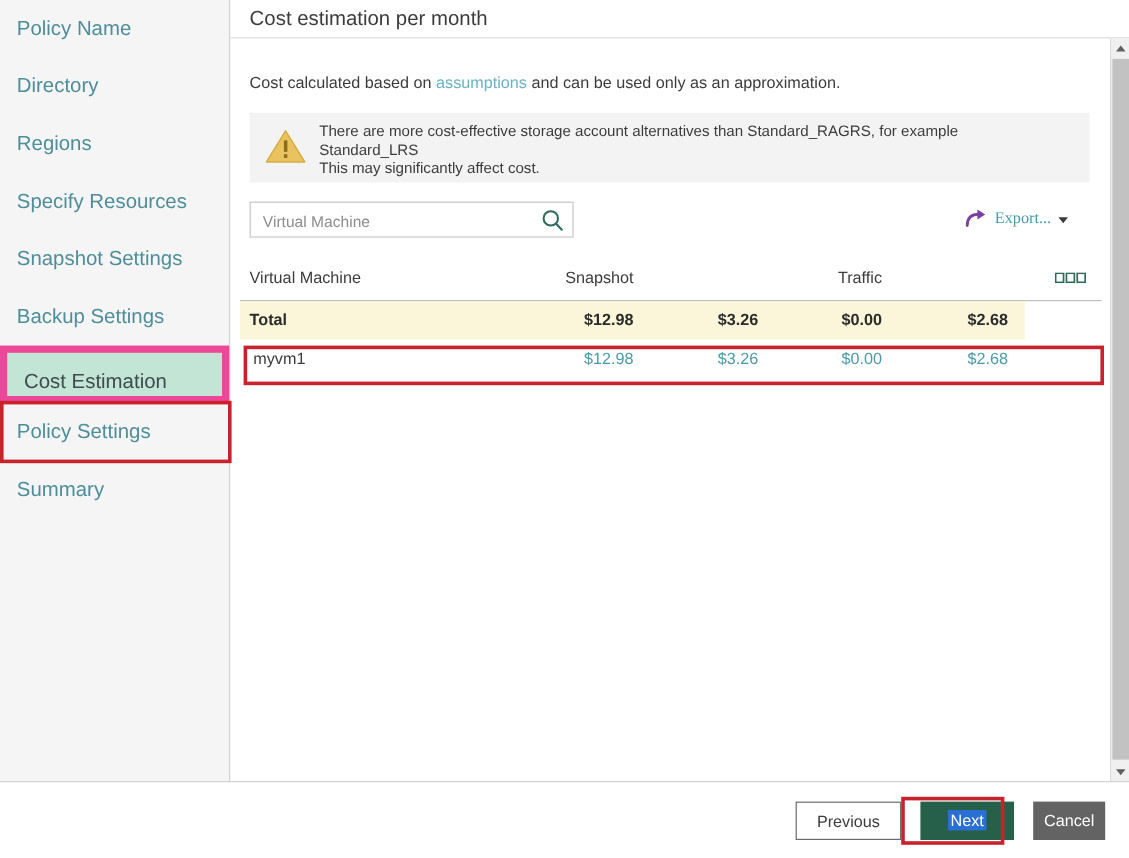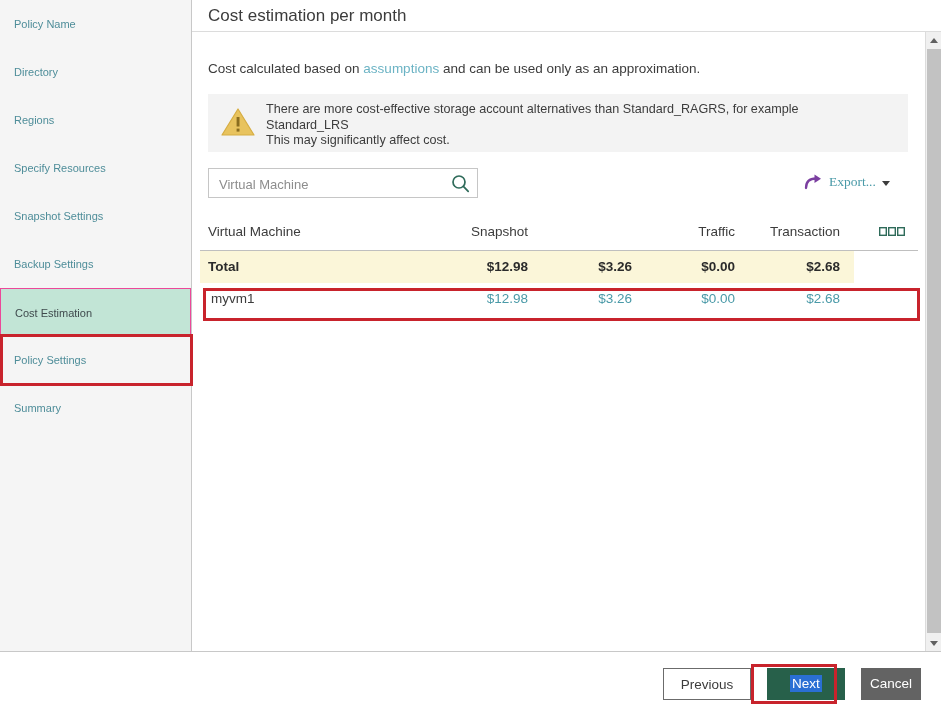--- a/index.html
+++ b/index.html
@@ -32,29 +32,29 @@
     width: 192px;
     height: 651px;
     background: #f5f5f5;
     border-right: 1px solid #c8c8c8;
     box-sizing: border-box;
   }
   .nav-item {
     height: 48px;
     line-height: 48px;
     padding-left: 14px;
-    font-size: 11px;
+    font-size: 17px;
     color: #4e8d99;
     box-sizing: border-box;
     white-space: nowrap;
   }
   .nav-item.active {
     background: #c2e5d6;
     color: #3f4a4d;
-    border: 1px solid #ec4899;
+    border: 6px solid #ec4899;
     box-sizing: border-box;
   }
   .nav-item.active .nav-label { color: #3f4a4d; }
   .annot-box {
     position: absolute;
     border: 3px solid #c8232c;
     box-sizing: border-box;
     pointer-events: none;
   }
   #annot-sidebar {
@@ -443,21 +443,20 @@
         <span class="export-label">Export...</span>
         <span class="chev"></span>
       </div>
 
       <div class="table">
         <div class="thead">
           <div class="th left" style="left:8px;">Virtual Machine</div>
           <div class="th right" style="left:208px;width:120px;">Snapshot</div>
           <div class="th right" style="left:312px;width:120px;margin-top:33px;">Backup</div>
           <div class="th right" style="left:415px;width:120px;">Traffic</div>
-          <div class="th right" style="left:500px;width:140px;">Transaction</div>
           <div class="th right" style="left:520px;width:330px;">
             
           </div>
           <svg class="cols-icon" viewBox="0 0 26 9">
             <rect x="0.7" y="0.7" width="6.6" height="7.6" fill="none" stroke="#2f6b5a" stroke-width="1.4"></rect>
             <rect x="9.7" y="0.7" width="6.6" height="7.6" fill="none" stroke="#2f6b5a" stroke-width="1.4"></rect>
             <rect x="18.7" y="0.7" width="6.6" height="7.6" fill="none" stroke="#2f6b5a" stroke-width="1.4"></rect>
           </svg>
         </div>
 

